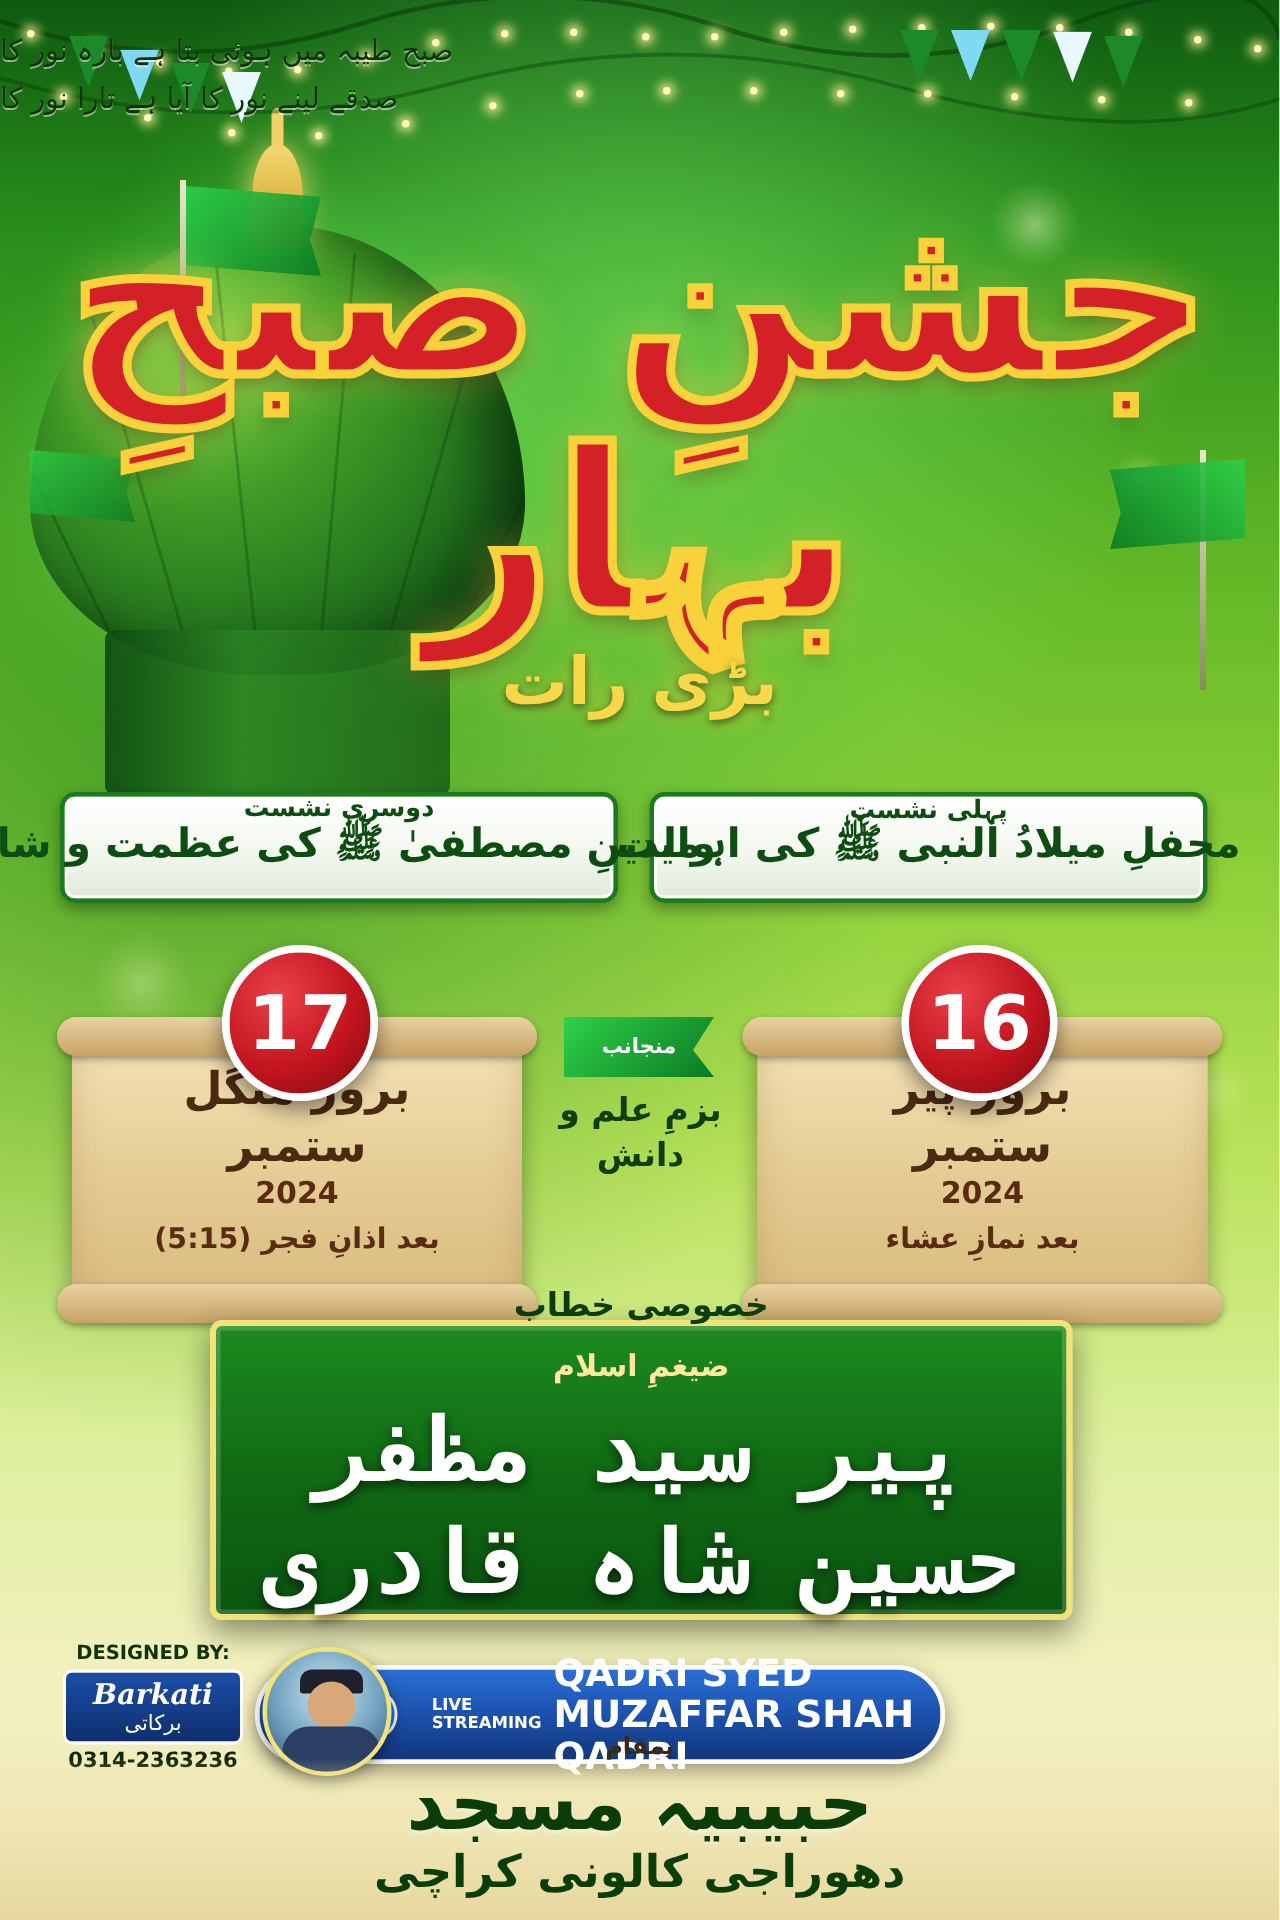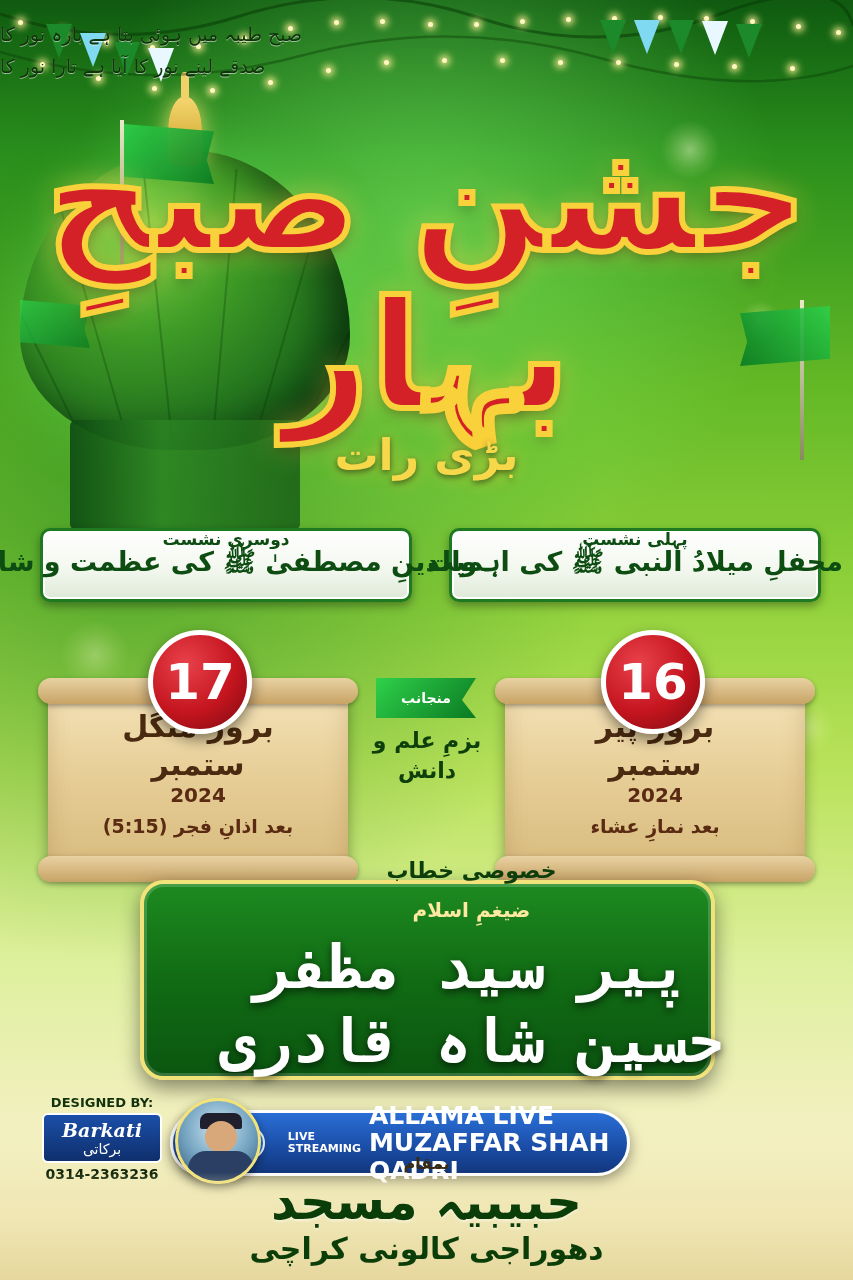--- a/index.html
+++ b/index.html
@@ -70,21 +70,21 @@
   
   .sessions { position: absolute; top: 500px; left: 0; width: 853px; height: 130px; }
   .session { position: absolute; top: 28px; width: 372px; height: 74px;
     background: linear-gradient(180deg, #ffffff 0%, #f3f8ef 55%, #dfe9d8 100%);
     border: 3px solid #1d7a20; border-radius: 10px;
     box-shadow: 0 4px 10px rgba(0,0,0,.35), inset 0 0 0 2px #fff;
     display: flex; align-items: center; justify-content: center; }
   .session .txt { font-size: 27px; font-weight: bold; color: #0d4d12; white-space: nowrap; }
   .session-label { position: absolute; top: -2px; width: 100%; text-align: center;
     font-size: 17px; font-weight: bold; color: #0d4d12; }
-  #session-right { right: 32px; }
+  #session-right { right: 48px; }
   #session-left { left: 40px; }
 
   
   .scrolls { position: absolute; top: 630px; left: 0; width: 853px; height: 250px; }
   .scroll { position: absolute; top: 60px; width: 300px; height: 180px;
     background: linear-gradient(180deg, #f4e2b8 0%, #e7cf98 45%, #d8bb7e 100%);
     border-radius: 10px; box-shadow: 0 6px 14px rgba(0,0,0,.35), inset 0 0 22px rgba(140,95,40,.25); }
   .scroll:before, .scroll:after { content: ""; position: absolute; left: -10px; right: -10px; height: 26px;
     background: linear-gradient(180deg,#e8d2a2,#c8a366); border-radius: 13px; box-shadow: 0 2px 5px rgba(0,0,0,.35); }
   .scroll:before { top: -12px; }
@@ -105,22 +105,22 @@
 
   .mid-flag { position: absolute; left: 376px; top: 48px; width: 100px; height: 40px;
     background: linear-gradient(135deg,#2fd14a,#0b7a22); clip-path: polygon(0 0,100% 0,86% 55%,100% 100%,0 100%);
     color: #fff; font-size: 14px; font-weight: bold; display: flex; align-items: center; justify-content: center; }
   .mid-text { position: absolute; left: 352px; top: 96px; width: 150px; text-align: center;
     color: #0e3f0b; font-size: 22px; font-weight: bold; line-height: 1.35; }
 
   
   .speaker-panel { position: absolute; left: 140px; top: 880px; width: 575px; height: 200px;
     background: linear-gradient(180deg, #1d8a20 0%, #116b14 50%, #0b5610 100%);
-    border: 4px solid #f2e27a; border-radius: 24px;
-    box-shadow: 0 8px 20px rgba(0,0,0,.45), inset 0 0 0 3px rgba(255,255,255,.18); padding-left: 44px; }
+    border: 4px solid #f2e27a; border-radius: 8px;
+    box-shadow: 0 8px 20px rgba(0,0,0,.45), inset 0 0 0 3px rgba(255,255,255,.18); }
   .khitab { position: absolute; top: -26px; width: 100%; text-align: center; color: #0c3d0a;
     font-size: 22px; font-weight: bold; }
   .speaker-pre { position: absolute; top: 14px; width: 100%; text-align: center; color: #ffe9a0; font-size: 20px; font-weight: bold; }
   .speaker-name { position: absolute; top: 48px; width: 100%; text-align: center;
     color: #ffffff; font-size: 60px; font-weight: bold; letter-spacing: -1px;
     text-shadow: 0 3px 8px rgba(0,0,0,.6); font-family: Liberation Mono, monospace; }
 
   
   .designer { position: absolute; left: 42px; top: 1095px; width: 120px; text-align: center; }
   .designer .dlabel { font-size: 13px; font-weight: bold; color: #12320c; }
@@ -301,21 +301,21 @@
     <div class="dphone">0314-2363236</div>
   </div>
 
   <div class="livebar">
     <div class="fb">f</div>
     <div class="live-lbl">
       <div>LIVE</div>
       <div>STREAMING</div>
     </div>
     <div class="live-name">
-      <div>ALLAMA LIVE</div>
+      <div>QADRI SYED</div>
       <div>MUZAFFAR SHAH QADRI</div>
     </div>
   </div>
 
   <div class="avatar">
     <div class="cap"></div>
     <div class="head"></div>
     <div class="body"></div>
   </div>
 

